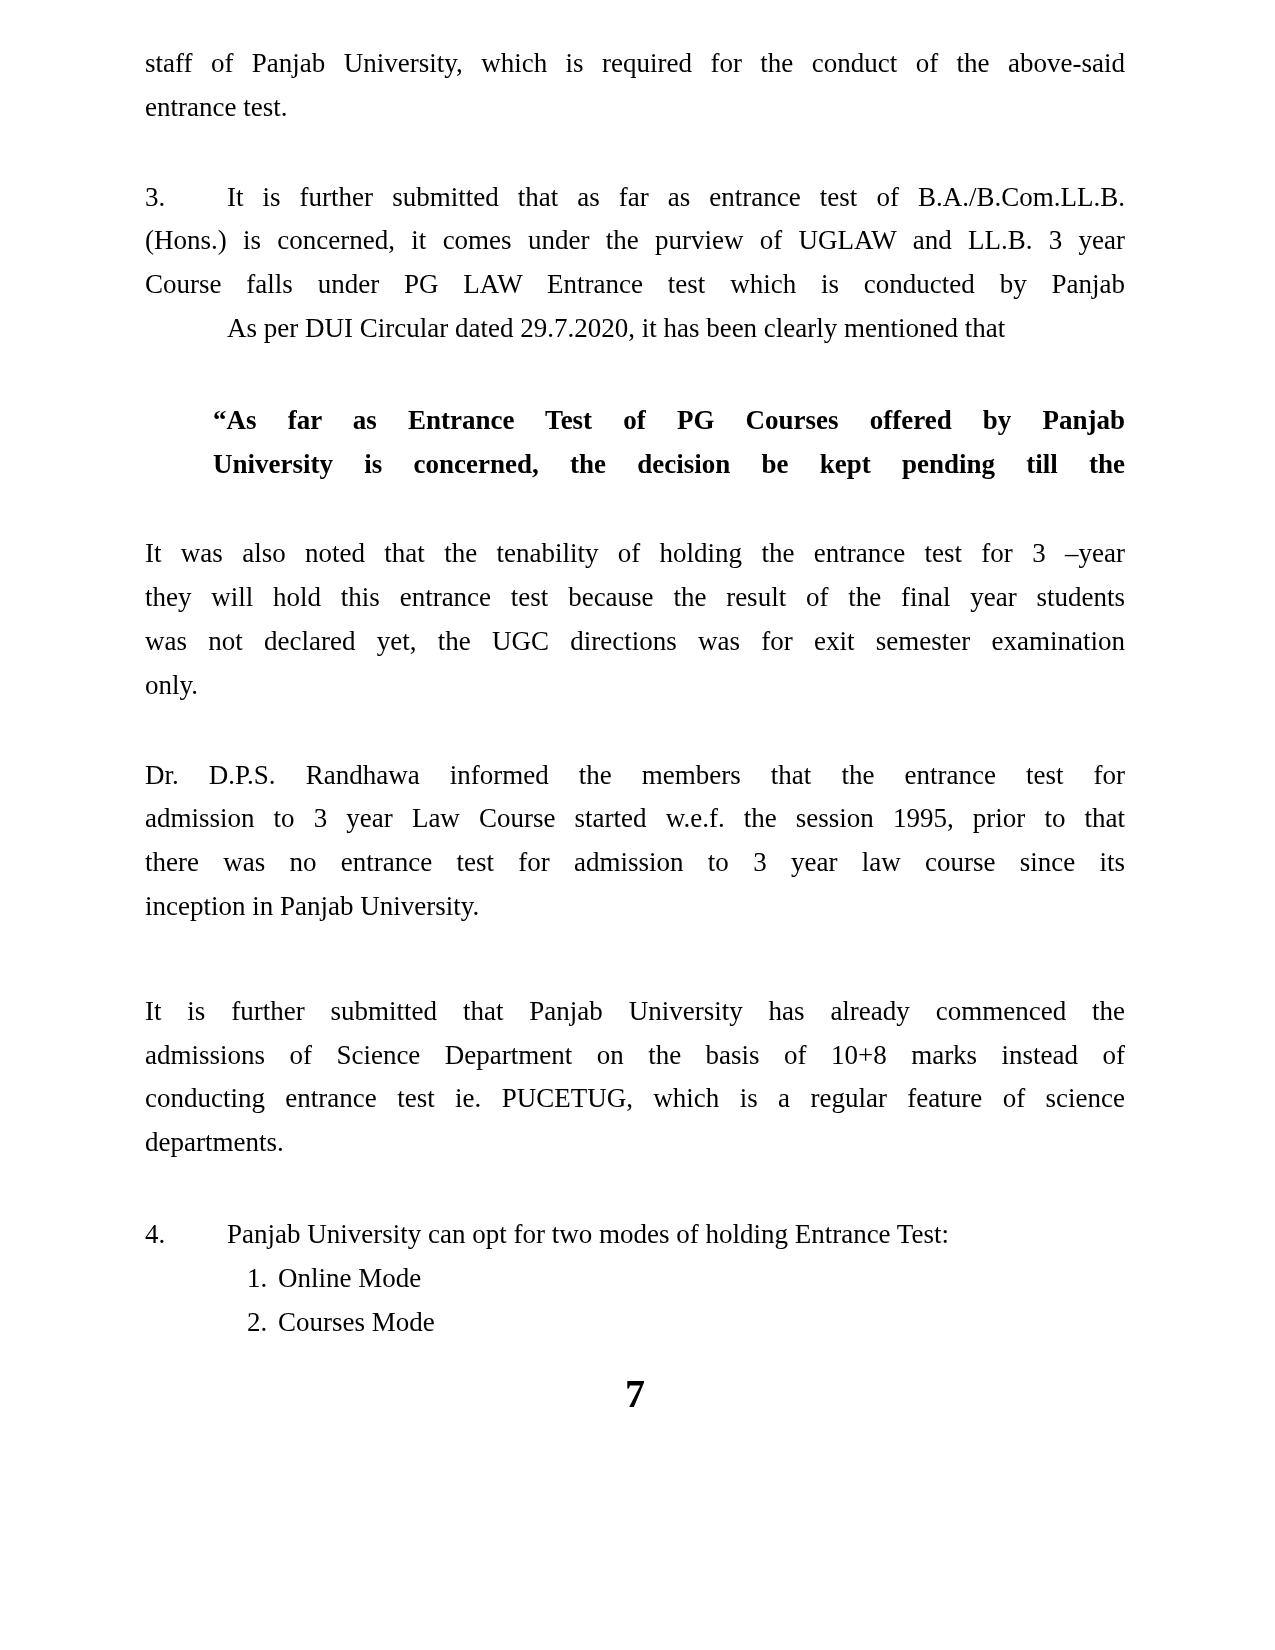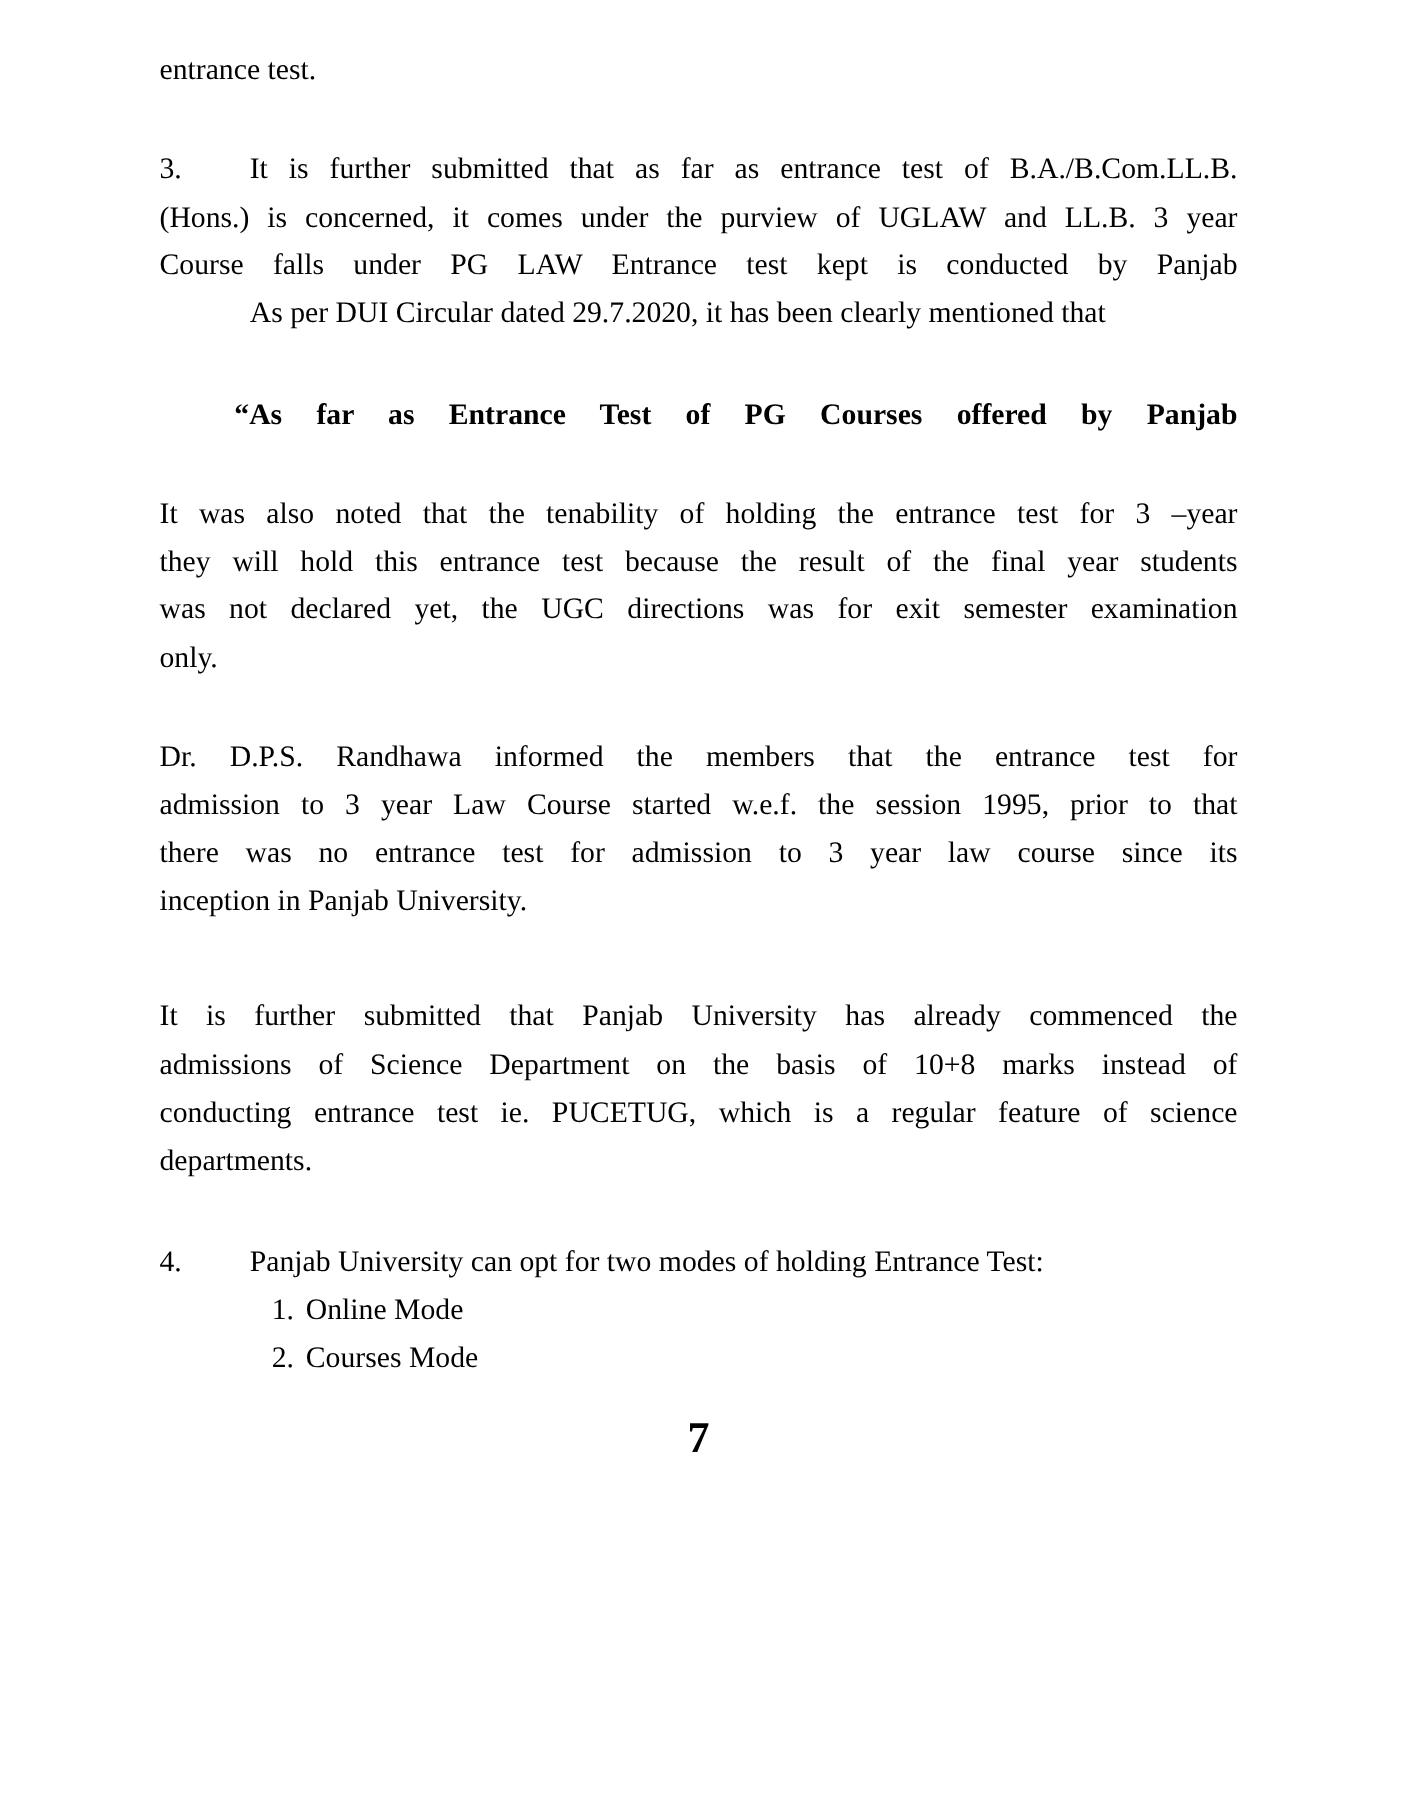--- a/index.html
+++ b/index.html
@@ -54,38 +54,40 @@
     font-size: 40px;
     line-height: 48px;
   }
 </style>
 </head>
 <body>
 
 <div class="page">
 
   <div class="para">
+    <div class="line j">staff of Panjab University, which is required for the conduct of the above-said</div>
     <div class="line">entrance test.</div>
   </div>
 
   <div class="para mt-46">
     <div class="line numline">
       <span class="num">3.</span>
       <span class="ntext j">It is further submitted that as far as entrance test of B.A./B.Com.LL.B.</span>
     </div>
     <div class="line j">(Hons.) is concerned, it comes under the purview of UGLAW and LL.B. 3 year</div>
-    <div class="line j">Course falls under PG LAW Entrance test kept is conducted by Panjab</div>
+    <div class="line j">Course falls under PG LAW Entrance test which is conducted by Panjab</div>
   </div>
 
   <div class="para">
     <div class="line tab-indent">As per DUI Circular dated 29.7.2020, it has been clearly mentioned that</div>
   </div>
 
   <div class="para quote mt-48">
     <div class="line j">“As far as Entrance Test of PG Courses offered  by Panjab</div>
+    <div class="line j">University is concerned, the decision be kept pending till the</div>
   </div>
 
   <div class="para mt-46">
     <div class="line j">It was also noted that the tenability of holding the entrance test for 3 –year</div>
     <div class="line j">they will hold this entrance test because the result of the final year students</div>
     <div class="line j">was not declared yet, the UGC directions was for exit semester examination</div>
     <div class="line">only.</div>
   </div>
 
   <div class="para mt-46">

